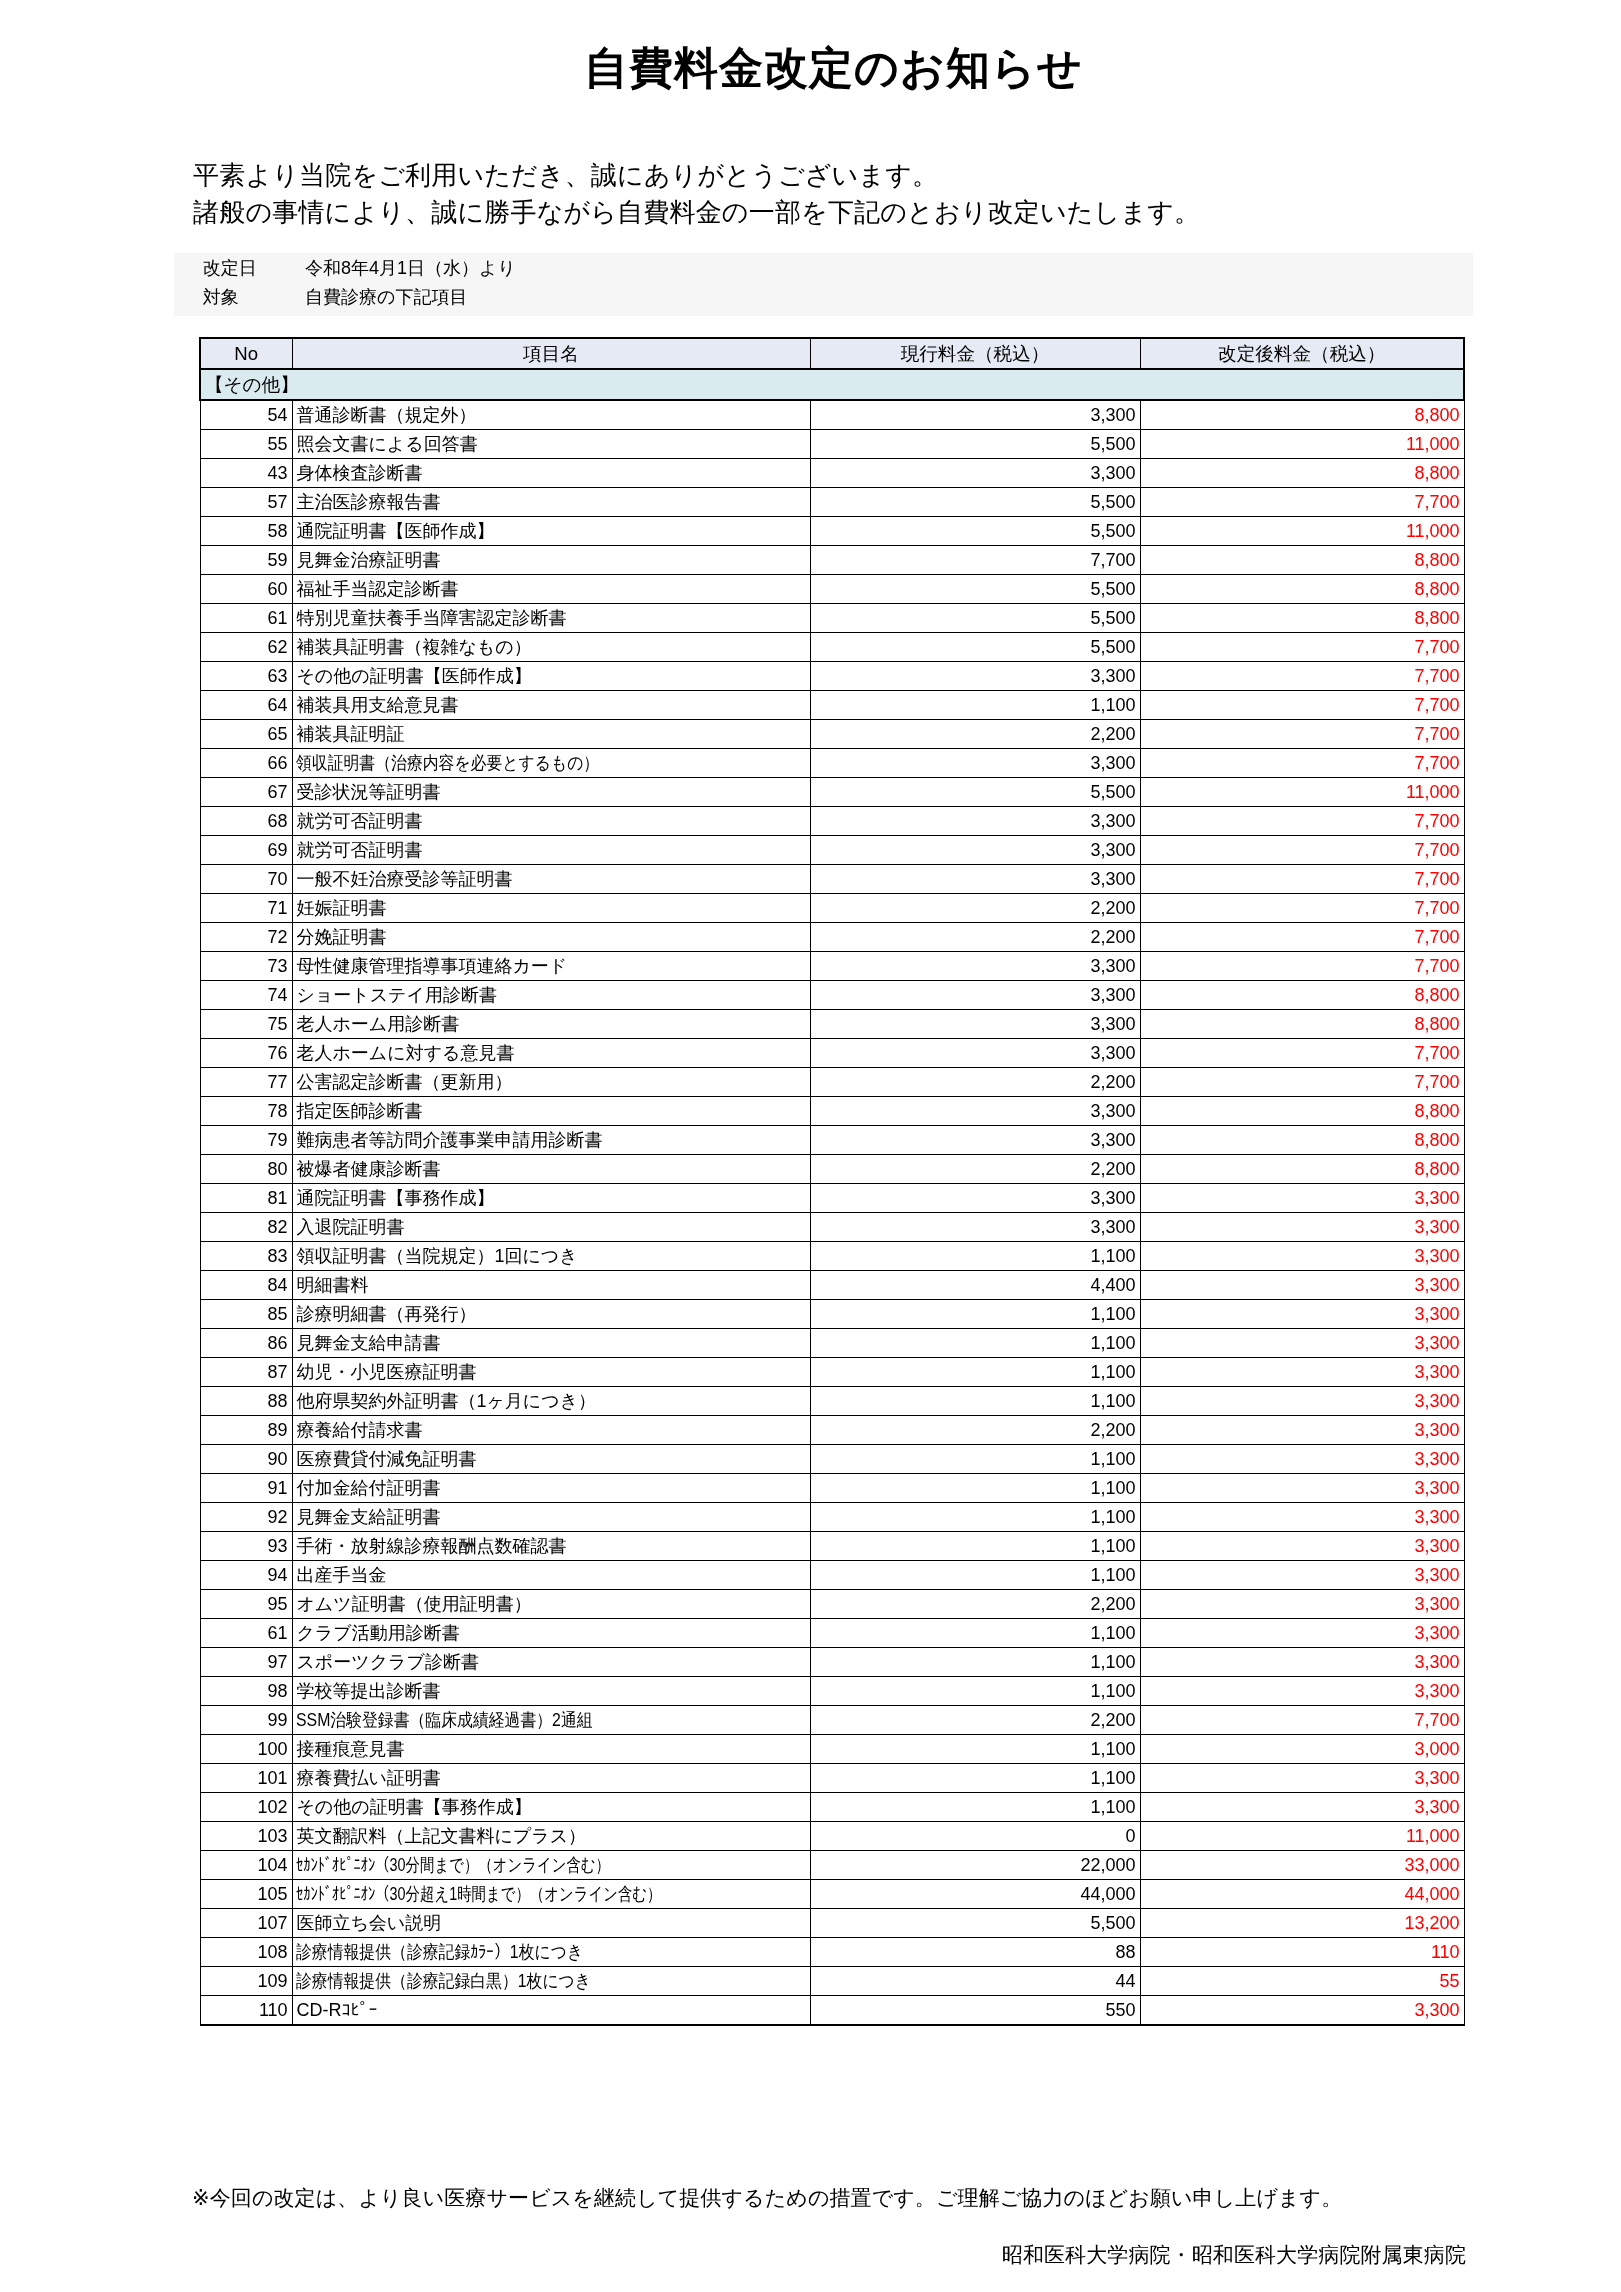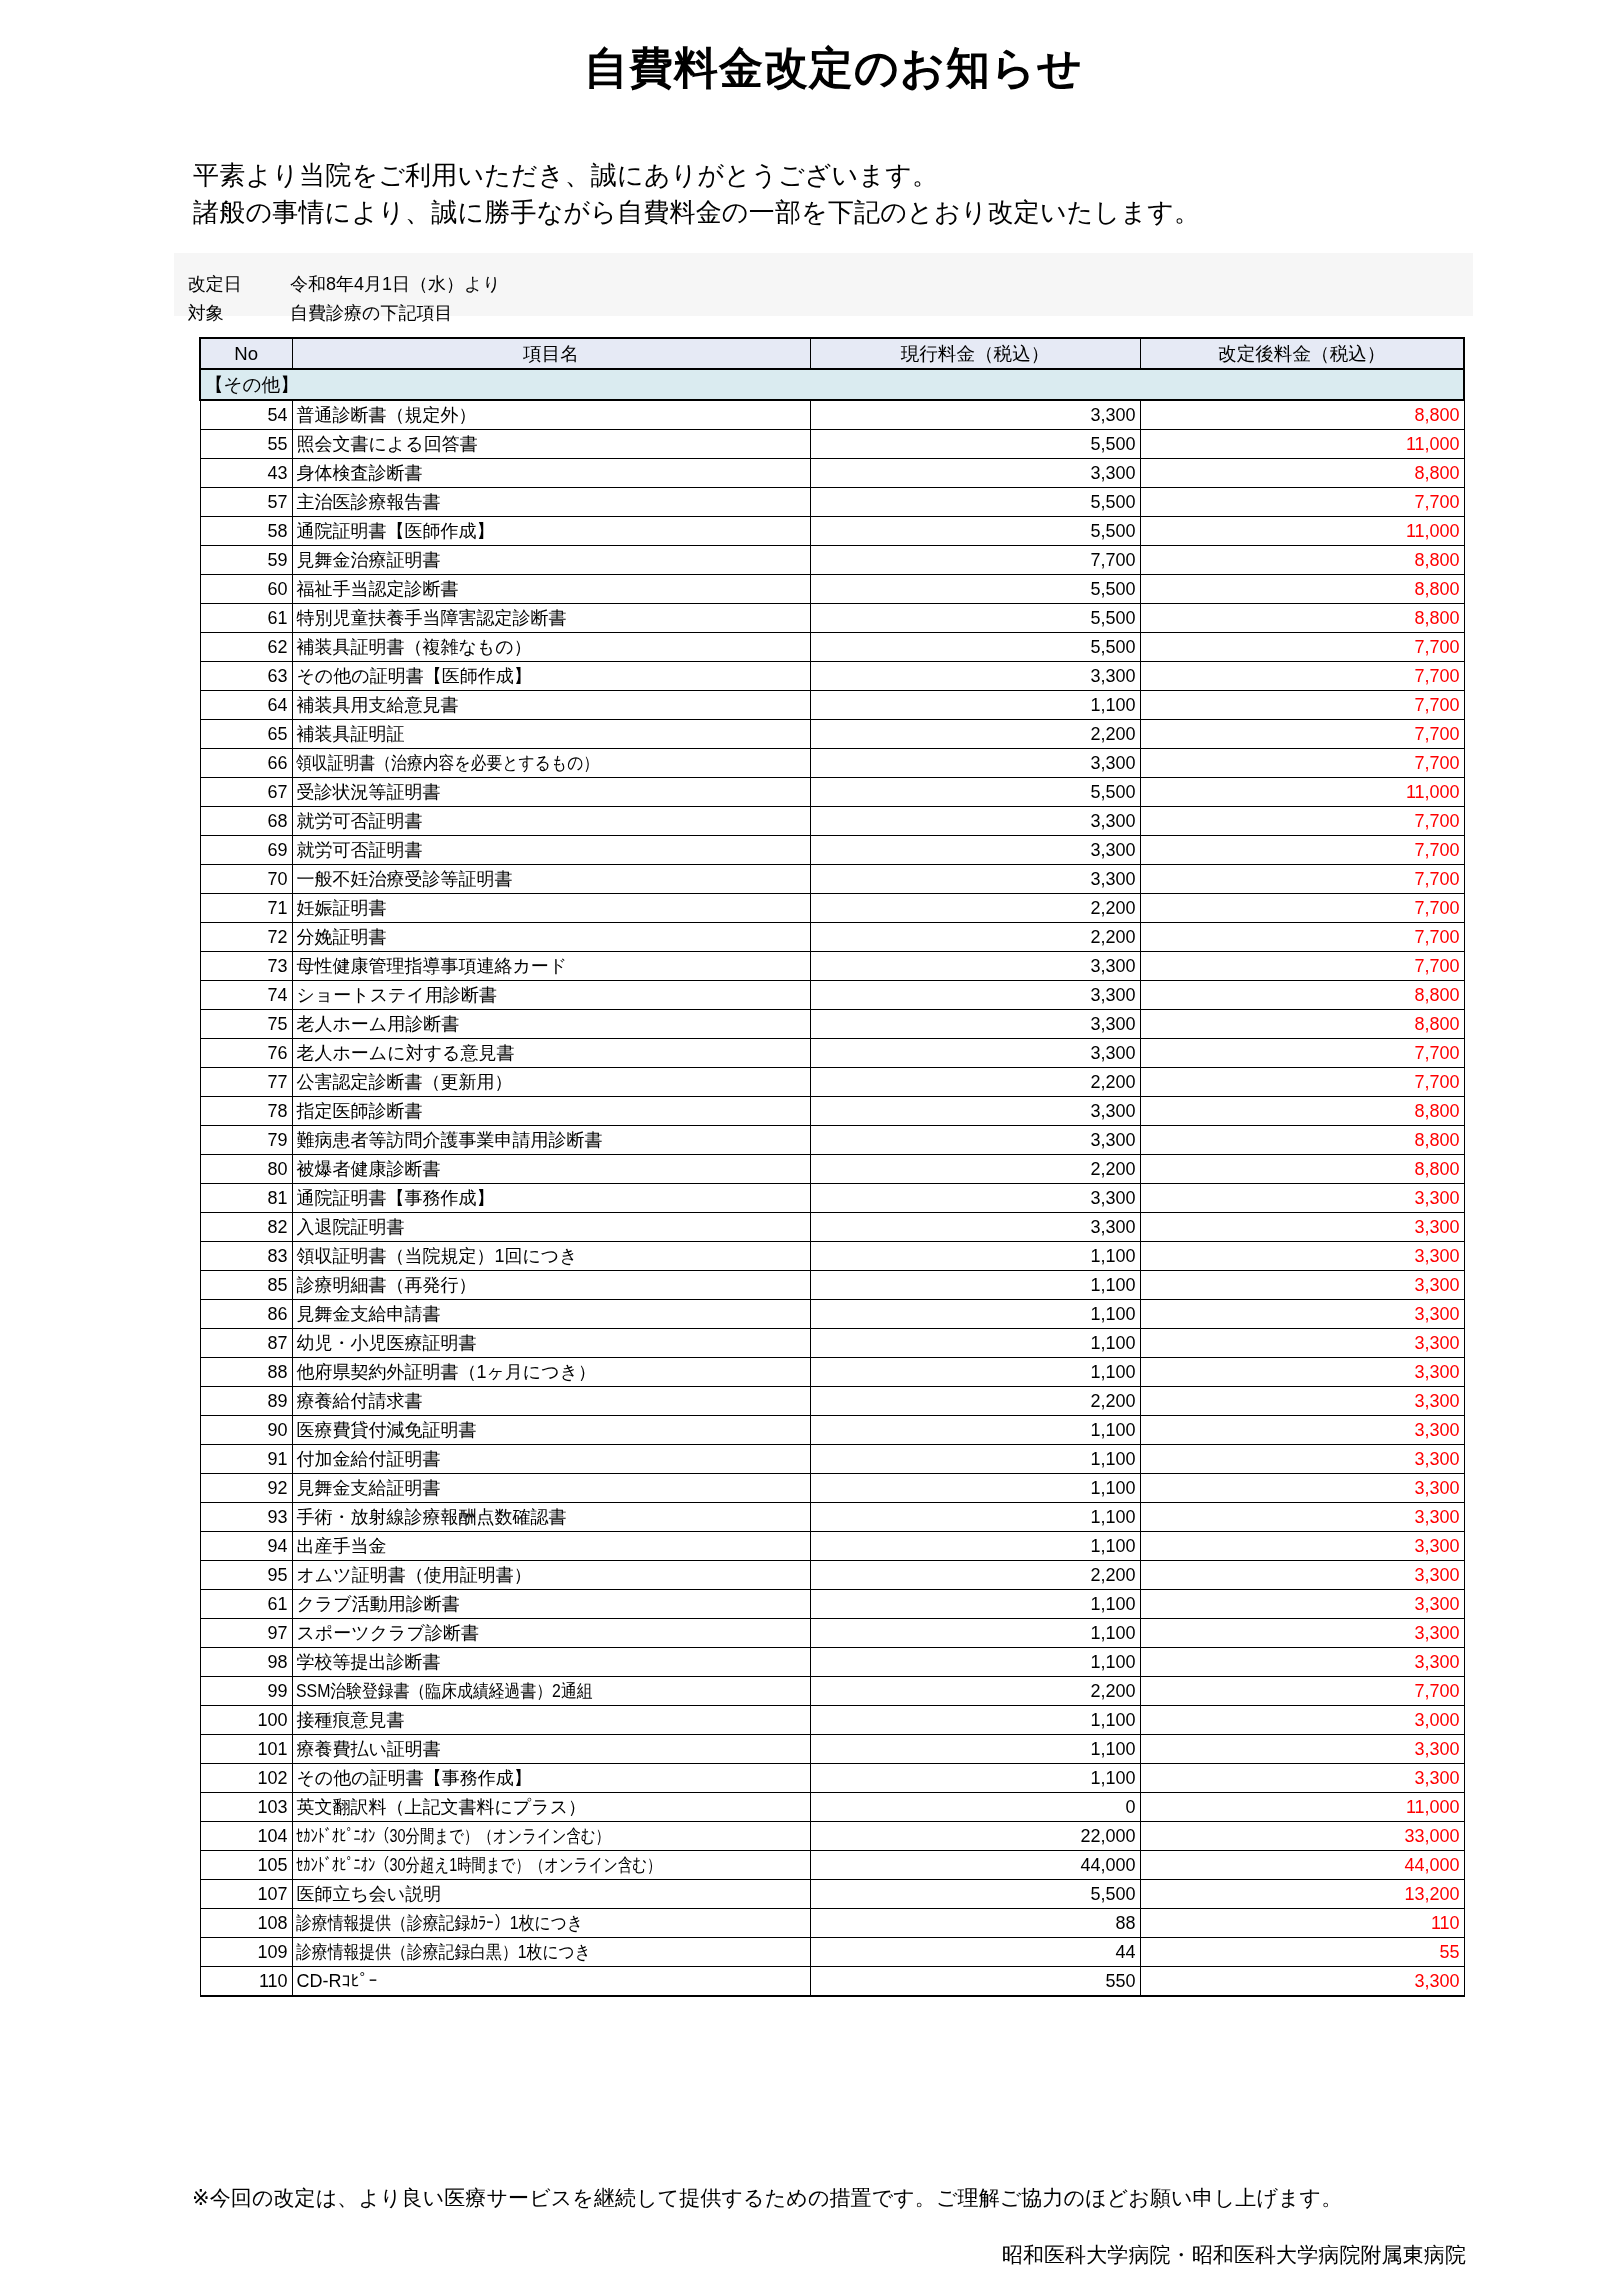--- a/index.html
+++ b/index.html
@@ -53,27 +53,26 @@
   .meta-band {
     position: absolute;
     left: 174px;
     top: 253px;
     width: 1299px;
     height: 63px;
     background: #f6f6f6;
   }
   .meta-row {
     position: absolute;
-    left: 0;
+    left: 15px;
     width: 100%;
     height: 31px;
     font-size: 18px;
     line-height: 31px;
     white-space: nowrap;
-    margin-top: 16px;
   }
   .meta-row.r1 { top: 0px; }
   .meta-row.r2 { top: 29px; }
   .meta-label {
     position: absolute;
     left: 13.7px;
     width: 88px;
     display: inline-block;
   }
   .meta-value {
@@ -381,20 +380,26 @@
             <td class="c-cur-cell">3,300</td>
             <td class="c-new-cell" style="color: rgb(255, 0, 0);">3,300</td>
           </tr>
           <tr>
             <td class="c-no-cell">83</td>
             <td class="c-name-cell"><span class="nm">領収証明書（当院規定）1回につき</span></td>
             <td class="c-cur-cell">1,100</td>
             <td class="c-new-cell" style="color: rgb(255, 0, 0);">3,300</td>
           </tr>
           <tr>
+            <td class="c-no-cell">84</td>
+            <td class="c-name-cell"><span class="nm">明細書料</span></td>
+            <td class="c-cur-cell">4,400</td>
+            <td class="c-new-cell" style="color: rgb(255, 0, 0);">3,300</td>
+          </tr>
+          <tr>
             <td class="c-no-cell">85</td>
             <td class="c-name-cell"><span class="nm">診療明細書（再発行）</span></td>
             <td class="c-cur-cell">1,100</td>
             <td class="c-new-cell" style="color: rgb(255, 0, 0);">3,300</td>
           </tr>
           <tr>
             <td class="c-no-cell">86</td>
             <td class="c-name-cell"><span class="nm">見舞金支給申請書</span></td>
             <td class="c-cur-cell">1,100</td>
             <td class="c-new-cell" style="color: rgb(255, 0, 0);">3,300</td>

